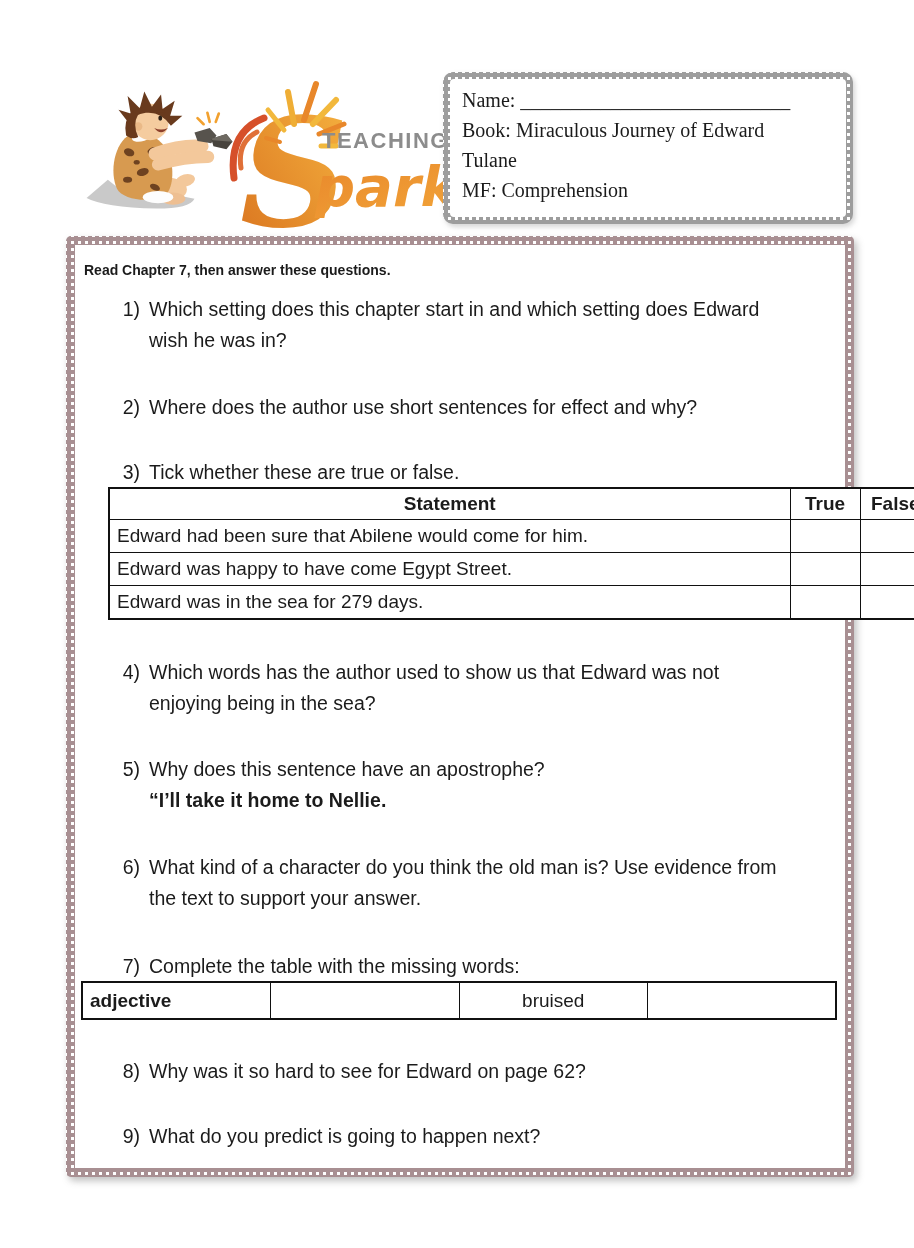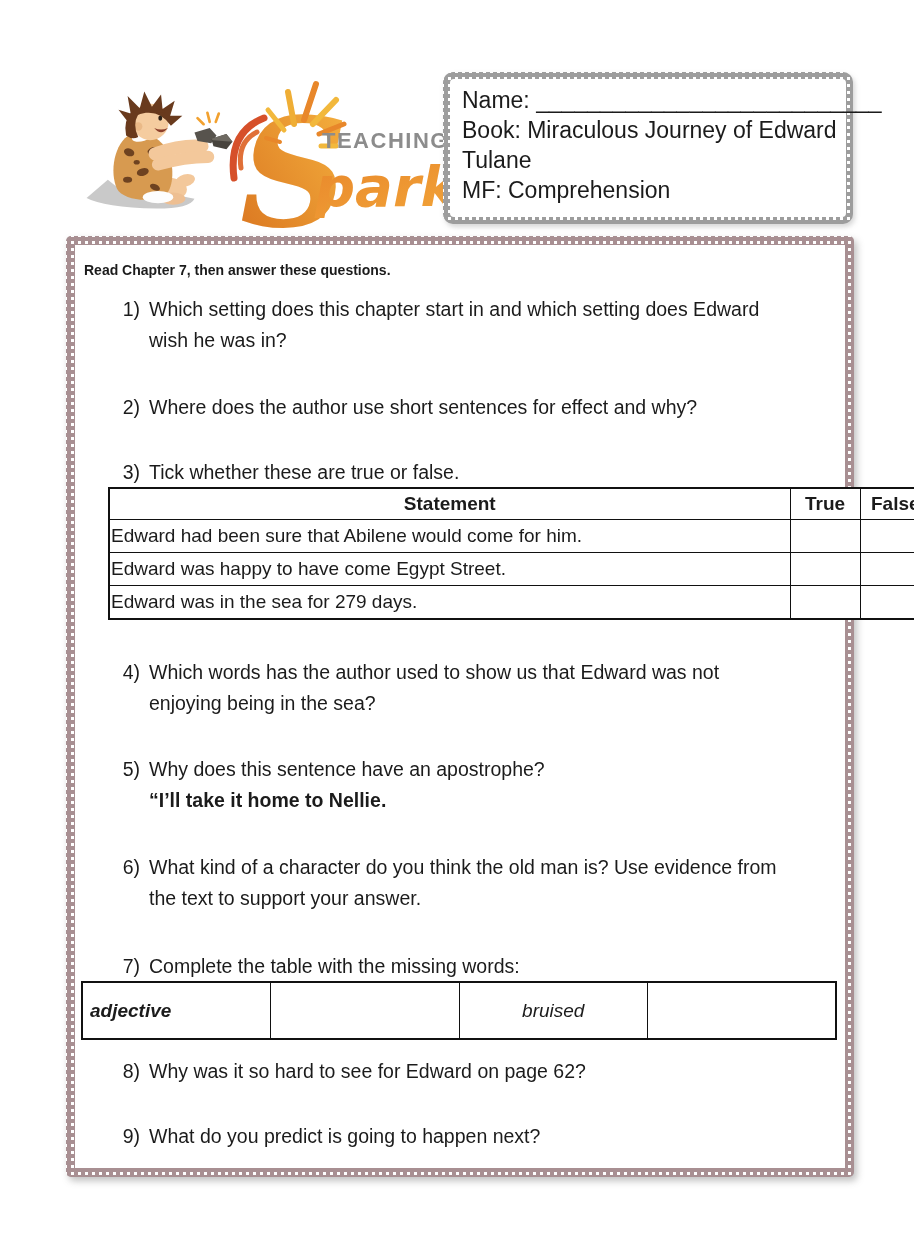--- a/index.html
+++ b/index.html
@@ -18,21 +18,21 @@
   }
   .dotframe .frame-inner{background:#ffffff;width:100%;height:100%;box-sizing:border-box;}
 
   #name-box{
     left:443px;top:72px;width:410px;height:152px;
     background-color:#9d9d9d;
     padding:7px;box-sizing:border-box;border-radius:10px;
     box-shadow:2px 3px 5px rgba(140,140,140,.35);
   }
   #name-box .frame-inner{border-radius:4px;padding:6px 12px;}
-  .name-line{font-size:23px;line-height:30px;white-space:nowrap;}
+  .name-line{font-size:20px;line-height:30px;white-space:nowrap;font-family:Liberation Serif, serif;}
 
   #main-box{
     left:66px;top:236px;width:788px;height:941px;
     padding:9px;box-sizing:border-box;border-radius:5px;
     box-shadow:3px 4px 7px rgba(120,120,120,.45);
   }
   #main-inner{position:relative;}
 
   
   .heading{
@@ -44,26 +44,26 @@
   .qline{white-space:nowrap;}
   .qquote{white-space:nowrap;font-weight:bold;}
 
   
   table{border-collapse:collapse;table-layout:fixed;background:#fff;}
   #tf-table{position:absolute;left:33px;top:242px;width:824px;font-size:19px;}
   #tf-table th,#tf-table td{border:1.6px solid #111;}
   #tf-table{border:2.5px solid #111;}
   #tf-table th{height:30px;font-weight:bold;text-align:center;padding:0;}
   #tf-table td{height:32px;padding:0;}
-  #tf-table td.stmt{text-align:left;padding-left:1px;}
+  #tf-table td.stmt{text-align:left;padding-left:7px;}
   .col-true{width:70px;}
   .col-false{width:71px;}
 
   #word-table{position:absolute;left:6px;top:736px;width:756px;font-size:19px;}
-  #word-table td{border:1.6px solid #111;height:31px;padding:12px;text-align:center;font-style:italic;}
+  #word-table td{border:1.6px solid #111;height:31px;padding:2px;text-align:center;}
   #word-table{border:2.5px solid #111;}
   #word-table td.wlabel{font-weight:bold;text-align:left;padding-left:7px;}
 </style>
 </head>
 <body>
 
 <svg style="position:absolute;left:70px;top:58px" width="400" height="178" viewBox="0 0 400 178">
   <defs>
     <linearGradient id="og" x1="0" y1="1" x2="1" y2="0">
       <stop offset="0" stop-color="#d9731f"></stop>

